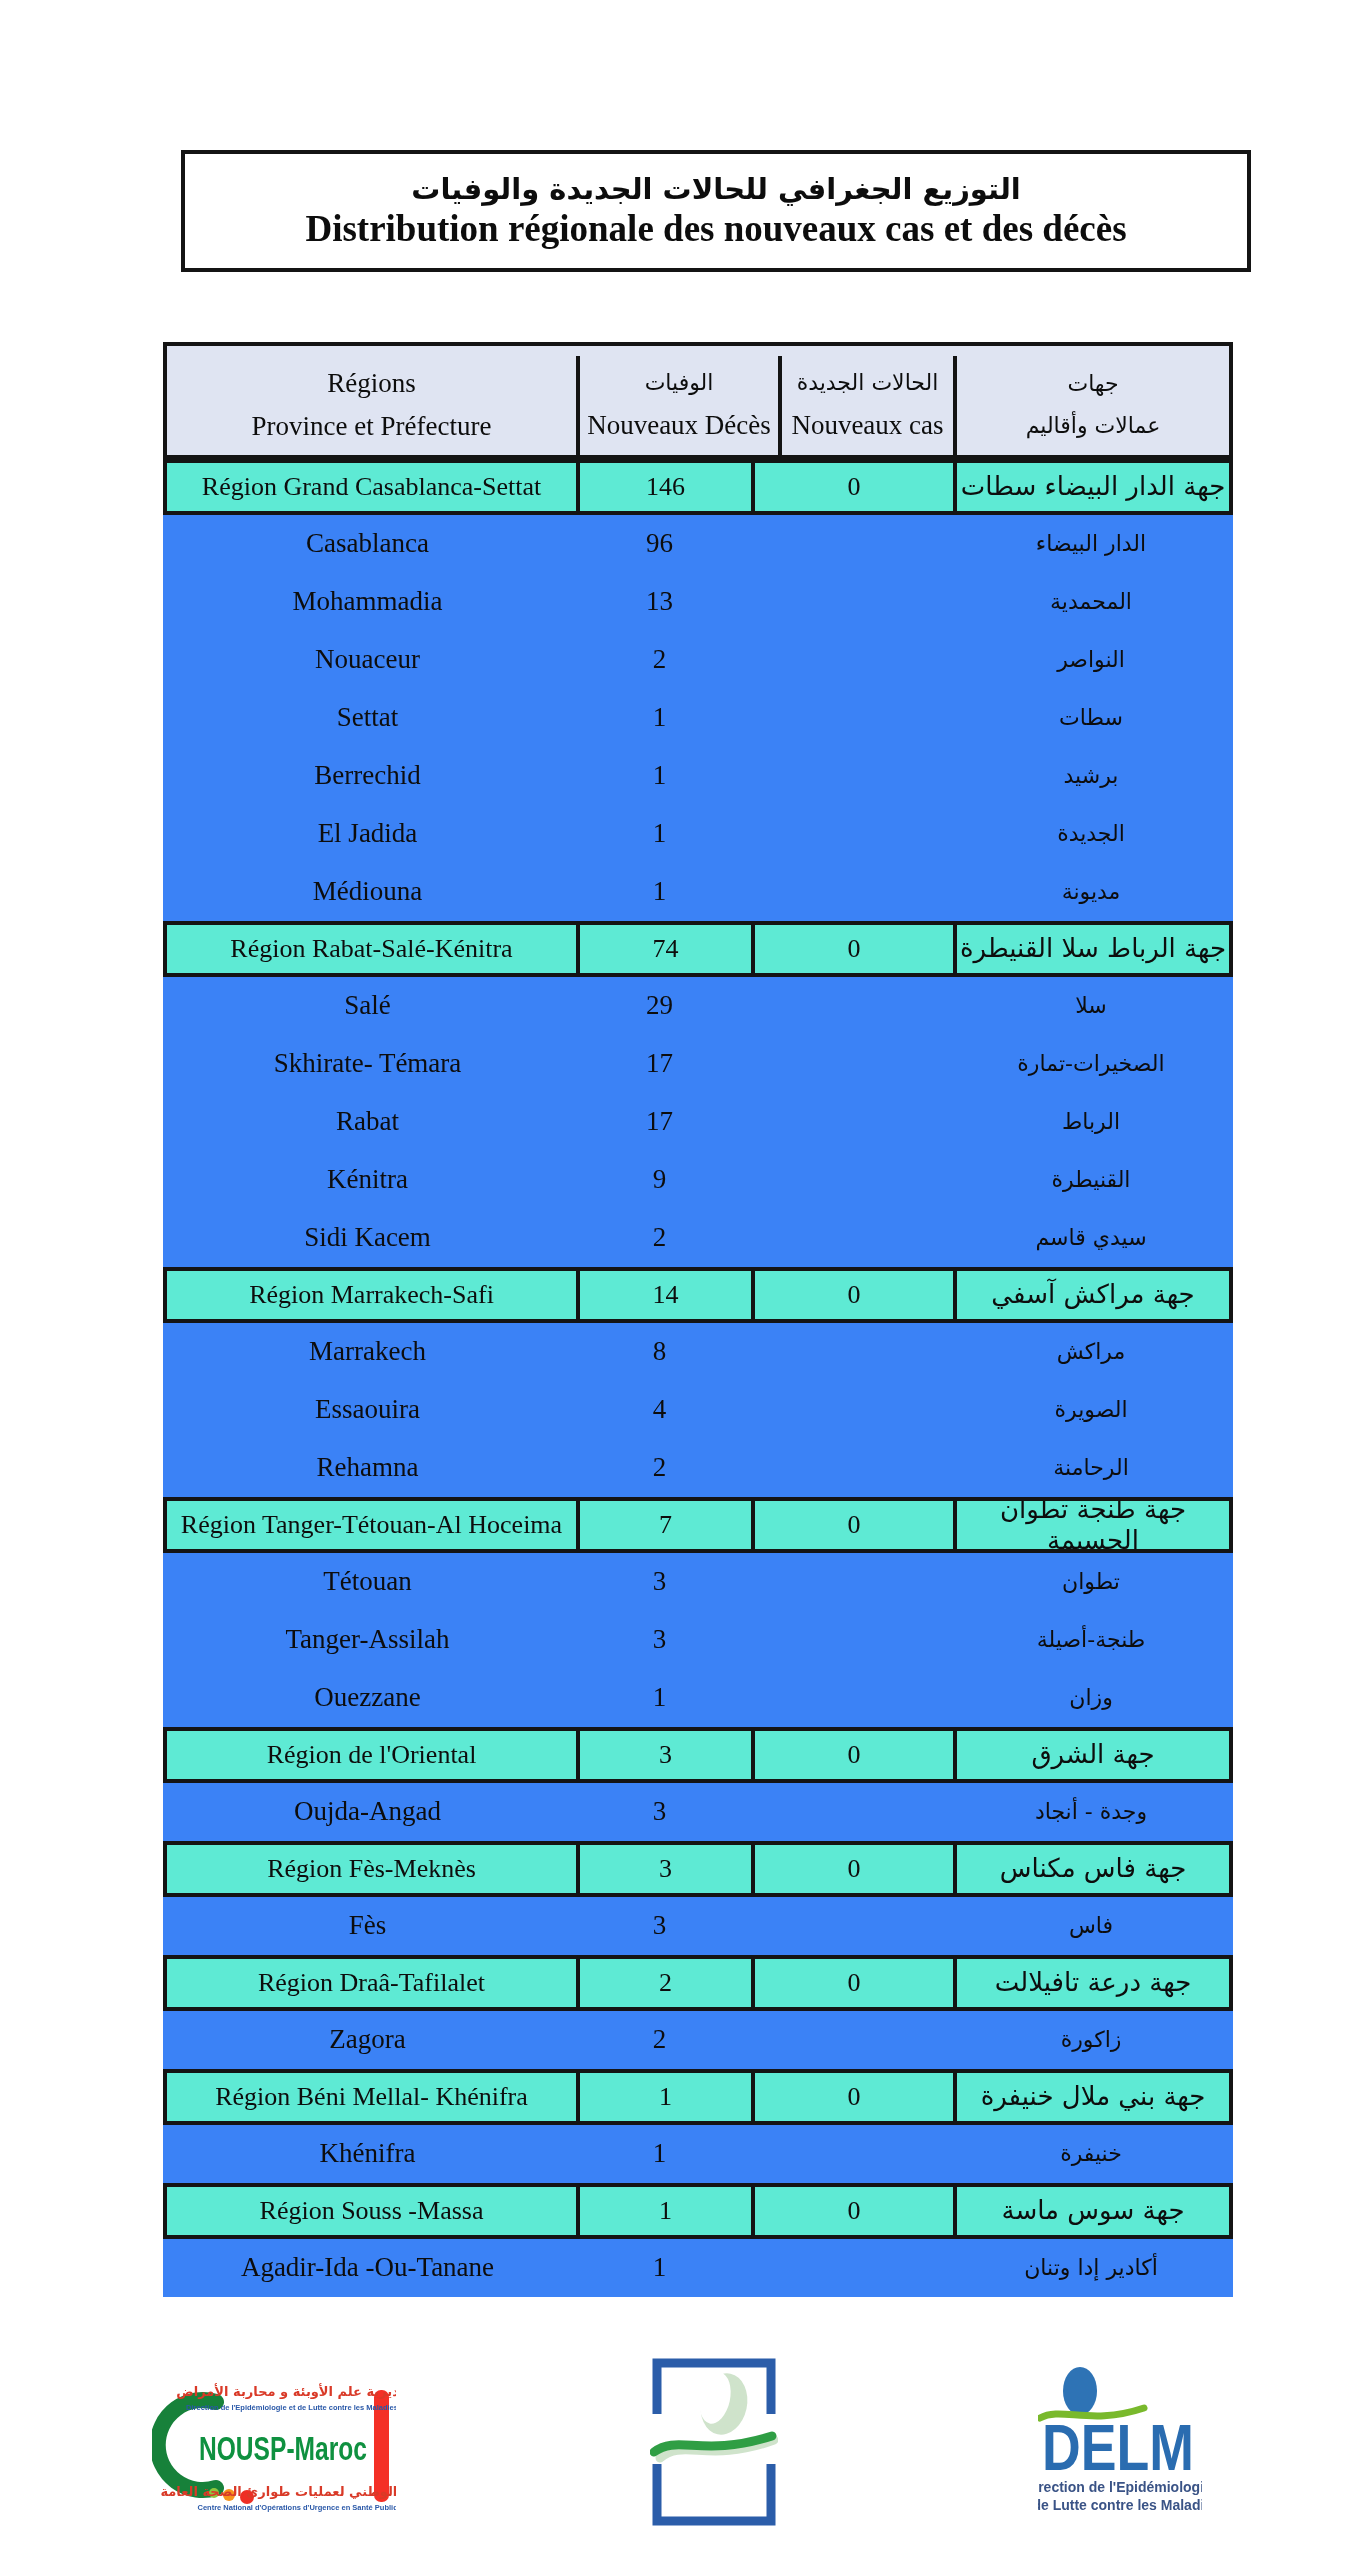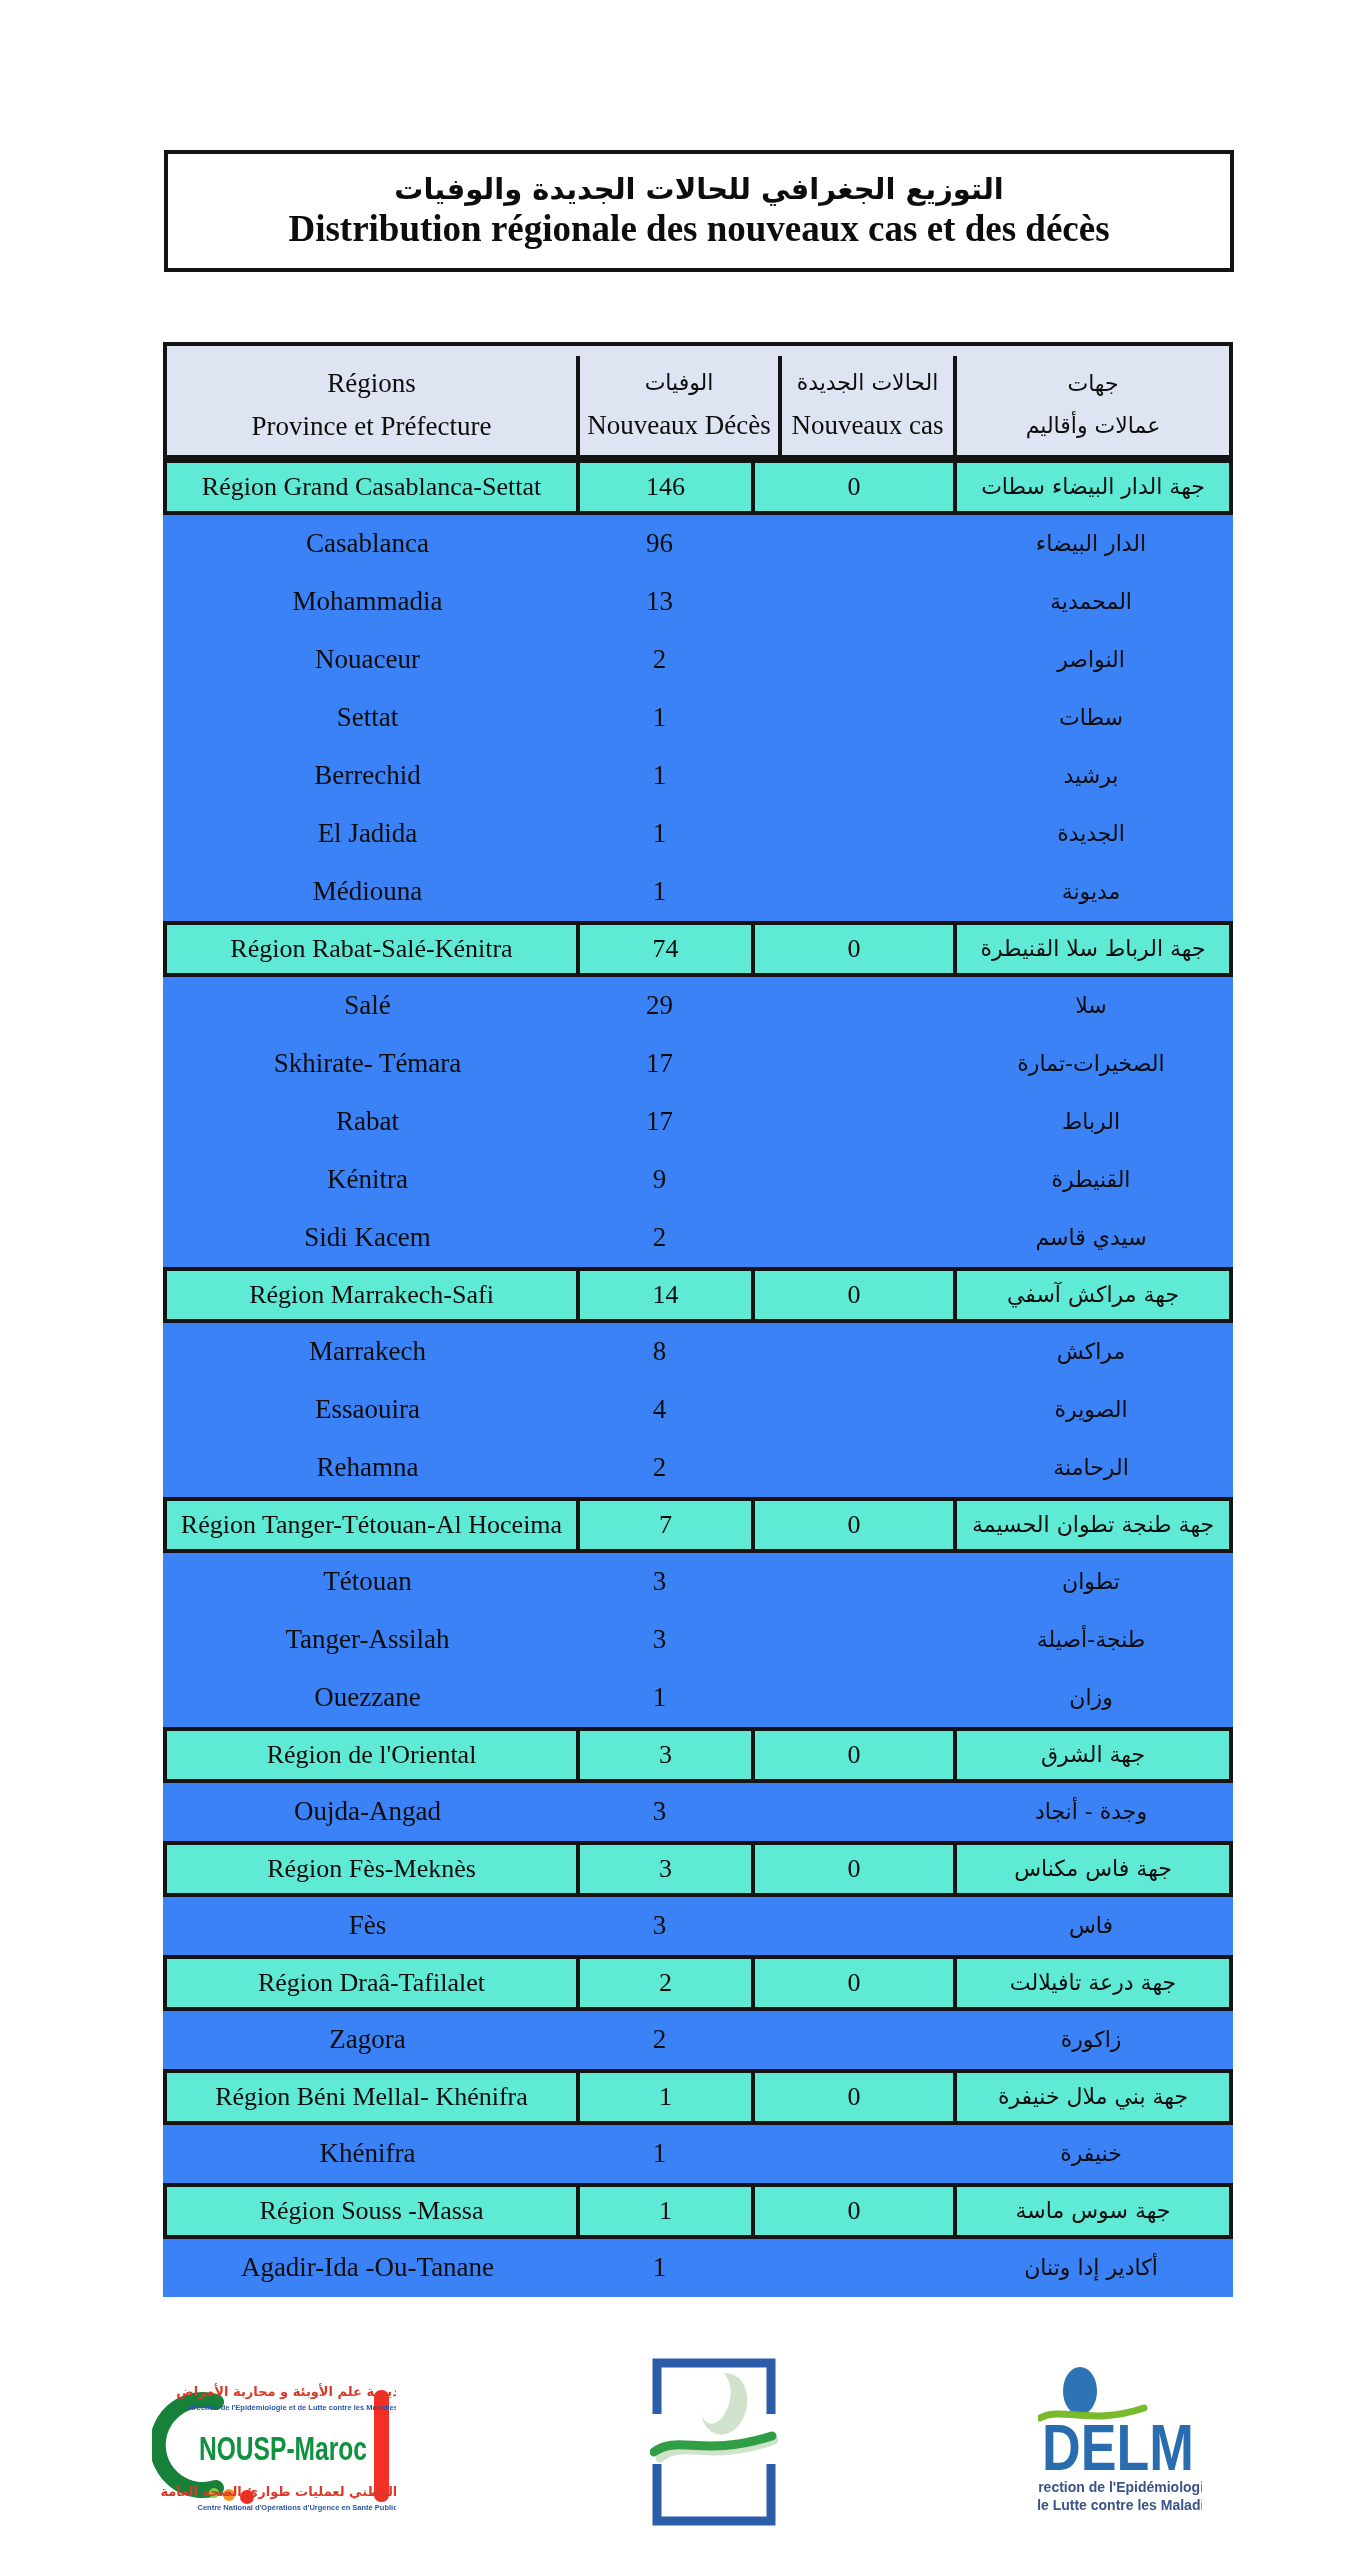--- a/index.html
+++ b/index.html
@@ -1,20 +1,20 @@
 <!DOCTYPE html>
 <html lang="fr"><head>
 <meta charset="utf-8">
 <style>
   html,body{margin:0;padding:0;background:#ffffff;}
   .page{position:relative;width:1356px;height:2560px;background:#ffffff;overflow:hidden;
         font-family:"Liberation Serif", serif;color:#0d0d0d;}
 
   
-  .title-box{position:absolute;left:164px;top:150px;width:1070px;height:122px;
+  .title-box{position:absolute;left:181px;top:150px;width:1070px;height:122px;
              border:4px solid #141414;box-sizing:border-box;
              display:flex;flex-direction:column;align-items:center;justify-content:center;gap:4px;}
   .title-ar{font-family:"DejaVu Sans", sans-serif;font-weight:bold;font-size:29px;direction:rtl;line-height:1.1;}
   .title-fr{font-weight:bold;font-size:37px;line-height:1.05;}
 
   
   .table{position:absolute;left:163px;top:342px;width:1070px;}
   .row{display:flex;box-sizing:border-box;width:100%;}
   .c{box-sizing:border-box;display:flex;flex-direction:column;align-items:center;justify-content:center;
      text-align:center;overflow:hidden;}
@@ -25,21 +25,21 @@
   .header-row .c + .c{border-left:4px solid #141414;}
 
   .region-row{height:56px;border:4px solid #141414;background:#5eead4;}
   .region-row .c + .c{border-left:4px solid #141414;}
 
   .detail-row{height:58px;background:#3b82f6;}
 
   .latin{font-family:"Liberation Serif", serif;font-size:27px;line-height:1.1;}
   .arabic{font-family:"DejaVu Sans", sans-serif;font-size:22px;direction:rtl;line-height:1.2;}
   .region-row .latin,.region-row .arabic{font-size:26px;}
-  .region-row .arabic{font-size:22px;}
+  .region-row .arabic{font-size:26px;}
 
   
   .logo{position:absolute;}
   .logo-cnousp{left:152px;top:2376px;}
   .logo-ministry{left:650px;top:2356px;}
   .logo-delm{left:1038px;top:2364px;}
   svg text{font-family:"Liberation Sans", sans-serif;}
   svg .ar-small{font-family:"DejaVu Sans", sans-serif;}
 </style>
 </head>

